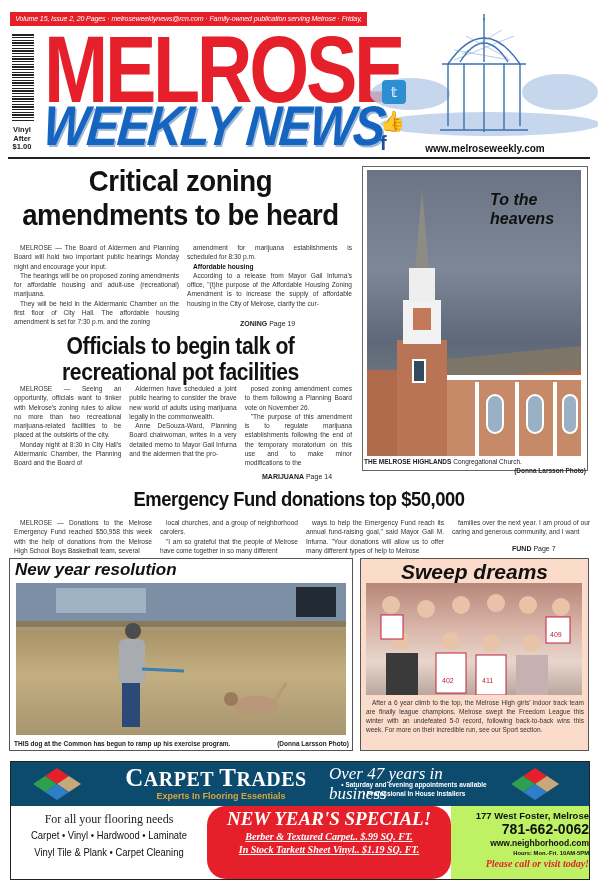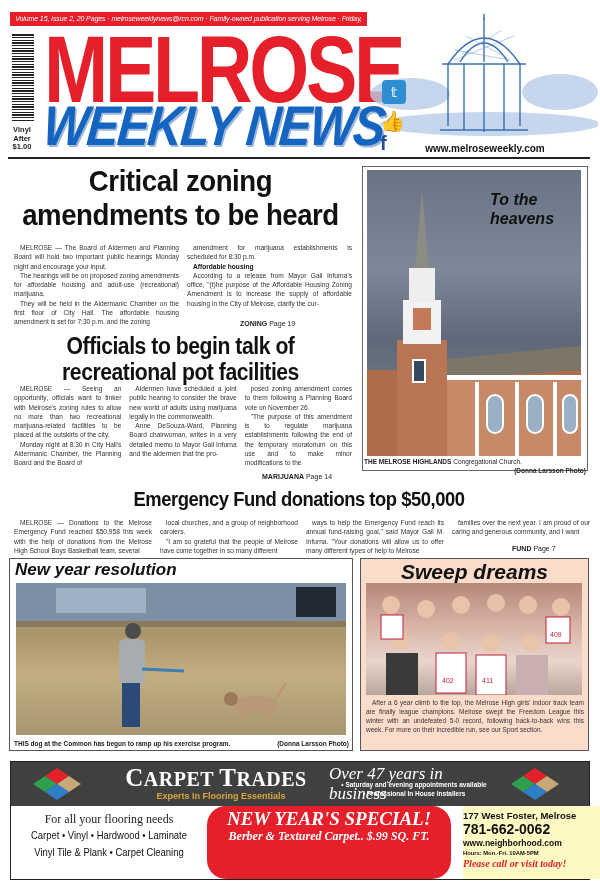--- a/index.html
+++ b/index.html
@@ -99,38 +99,38 @@
   .dog-caption { position: absolute; left: 14px; top: 740px; width: 335px; font-size: 6.5px; font-weight: bold; color: #222; display: flex; justify-content: space-between; }
 
   .sweep-box { position: absolute; left: 360px; top: 558px; width: 229px; height: 193px; border: 1px solid #555; background: #fbdccb; }
   .sweep-title { position: absolute; left: 360px; top: 560px; width: 229px; text-align: center; font-weight: bold; font-style: italic; font-size: 21px; color: #111; }
   .sweep-img { position: absolute; left: 366px; top: 583px; width: 216px; height: 112px; overflow: hidden;
     background: linear-gradient(180deg, #b7877b 0%, #d9b5a8 40%, #e8d5cc 70%, #b9a79e 100%); }
   .sweep-caption { position: absolute; left: 366px; top: 698px; width: 218px; font-size: 6.5px; line-height: 9px; color: #333; text-align: justify; text-indent: 6px; }
 
   
   .ad { position: absolute; left: 10px; top: 761px; width: 580px; height: 119px; border: 1px solid #222; }
-  .ad-top { position: absolute; left: 0; top: 0; width: 578px; height: 44px; background: #404040; }
+  .ad-top { position: absolute; left: 0; top: 0; width: 578px; height: 44px; background: #0c4a6e; }
   .ad-brand { position: absolute; left: 100px; top: 2px; width: 210px; text-align: center; color: #fff;
     font-family: "Liberation Serif", serif; font-weight: bold; font-size: 25px; line-height: 28px; letter-spacing: 0.5px; }
   .ad-brand .small { font-size: 20px; }
   .ad-tag { position: absolute; left: 110px; top: 29px; width: 200px; text-align: center; color: #d9a63a; font-weight: bold; font-size: 9px; }
   .ad-years { position: absolute; left: 318px; top: 2px; width: 160px; text-align: left; color: #fff; font-family: "Liberation Serif", serif; font-style: italic; font-size: 17px; }
   .ad-bullets { position: absolute; left: 318px; top: 18px; width: 170px; text-align: center; color: #fff; font-size: 6.5px; font-weight: bold; line-height: 9px; }
   .diamond { position: absolute; width: 48px; height: 32px; }
   .diamond-left { left: 22px; top: 6px; }
   .diamond-right { left: 500px; top: 6px; }
   .ad-left { position: absolute; left: 0; top: 44px; width: 196px; height: 73px; background: #fff; text-align: center; }
   .ad-left .l1 { font-family: Liberation Serif, serif; font-size: 12px; margin-top: 6px; color: #222; }
   .ad-left .l2, .ad-left .l3 { font-size: 11.5px; line-height: 17px; color: #111; transform: scaleX(0.82); transform-origin: center; white-space: nowrap; }
   .ad-mid { position: absolute; left: 196px; top: 44px; width: 244px; height: 73px; background: #e5202a; color: #fff; text-align: center; font-family: "Liberation Serif", serif; font-weight: bold; font-style: italic; border-radius: 19px; }
   .ad-mid .m1 { font-size: 19px; line-height: 22px; margin-top: 2px; }
-  .ad-mid .m2, .ad-mid .m3 { font-size: 12px; line-height: 13px; }
+  .ad-mid .m2, .ad-mid .m3 { font-size: 10px; line-height: 13px; text-decoration: underline; }
   .ad-mid .m4 { font-size: 7.5px; line-height: 12px; }
-  .ad-right { position: absolute; left: 452px; top: 44px; width: 138px; height: 73px; background: #fef9c3; text-align: left; color: #111; }
+  .ad-right { position: absolute; left: 440px; top: 44px; width: 138px; height: 73px; background: #bef264; text-align: right; color: #111; }
   .ad-right .r1 { font-size: 9.5px; font-weight: bold; margin-top: 4px; }
   .ad-right .r2 { font-size: 14px; font-weight: bold; line-height: 17px; }
   .ad-right .r3 { font-size: 8.5px; font-weight: bold; }
   .ad-right .r4 { font-size: 5.8px; font-weight: bold; line-height: 10px; }
   .ad-right .r5 { font-family: "Liberation Serif", serif; font-style: italic; font-weight: bold; font-size: 10px; color: #e5202a; }
 </style>
 </head>
 <body>
 
 <div class="topbar">Volume 15, Issue 2, 20 Pages · melroseweeklynews@rcn.com · Family-owned publication serving Melrose · Friday, January 11, 2019</div>
@@ -346,20 +346,21 @@
     </svg>
   </div>
   <div class="ad-left">
     <div class="l1">For all your flooring needs</div>
     <div class="l2">Carpet • Vinyl • Hardwood • Laminate</div>
     <div class="l3">Vinyl Tile &amp; Plank • Carpet Cleaning</div>
   </div>
   <div class="ad-mid">
     <div class="m1">NEW YEAR'S SPECIAL!</div>
     <div class="m2">Berber &amp; Textured Carpet.. $.99 SQ. FT.</div>
+    <div class="m3">In Stock Tarkett Sheet Vinyl.. $1.19 SQ. FT.</div>
   </div>
   <div class="ad-right">
     <div class="r1">177 West Foster, Melrose</div>
     <div class="r2">781-662-0062</div>
     <div class="r3">www.neighborhood.com</div>
     <div class="r4">Hours: Mon.-Fri. 10AM-5PM</div>
     <div class="r5">Please call or visit today!</div>
   </div>
 </div>
 

